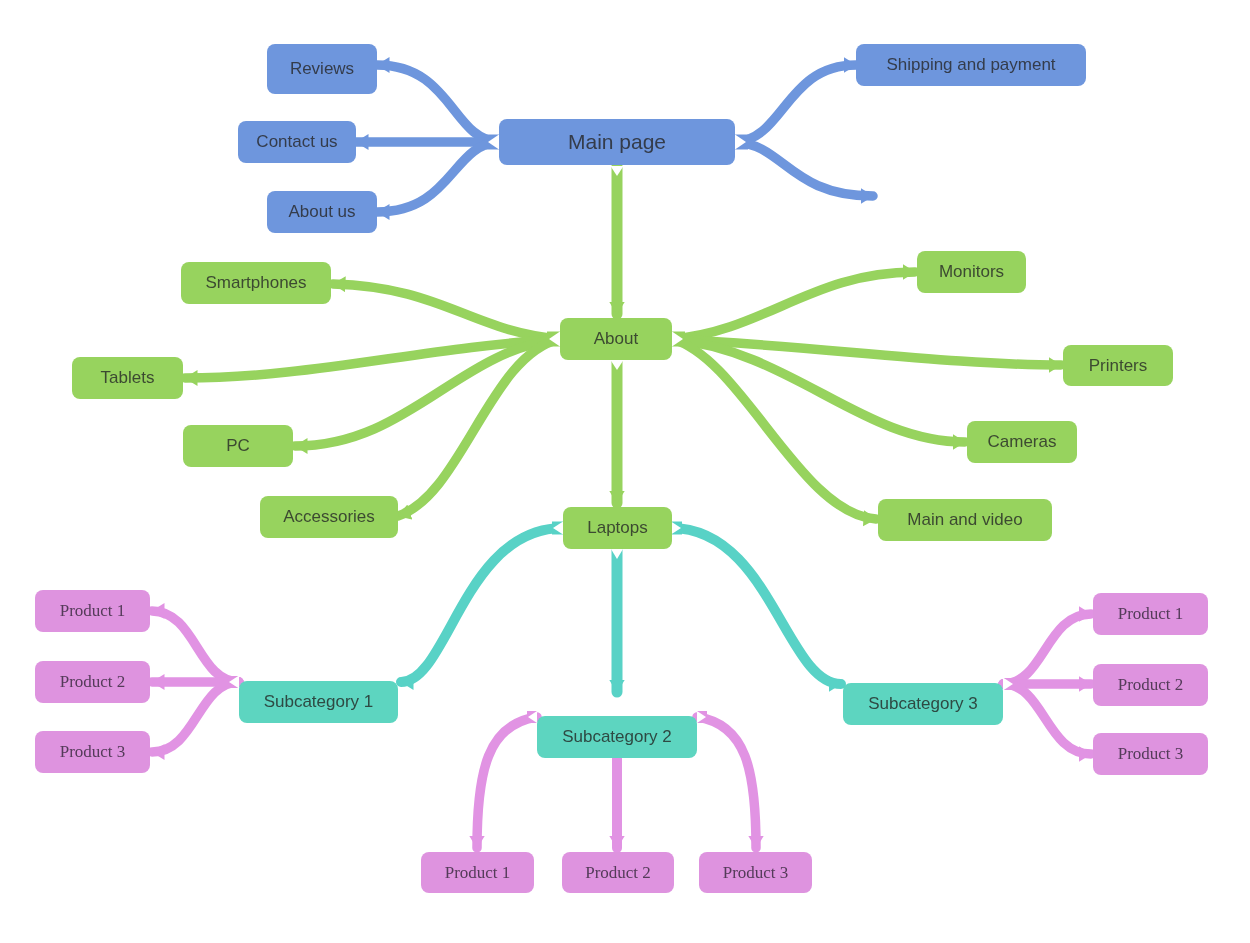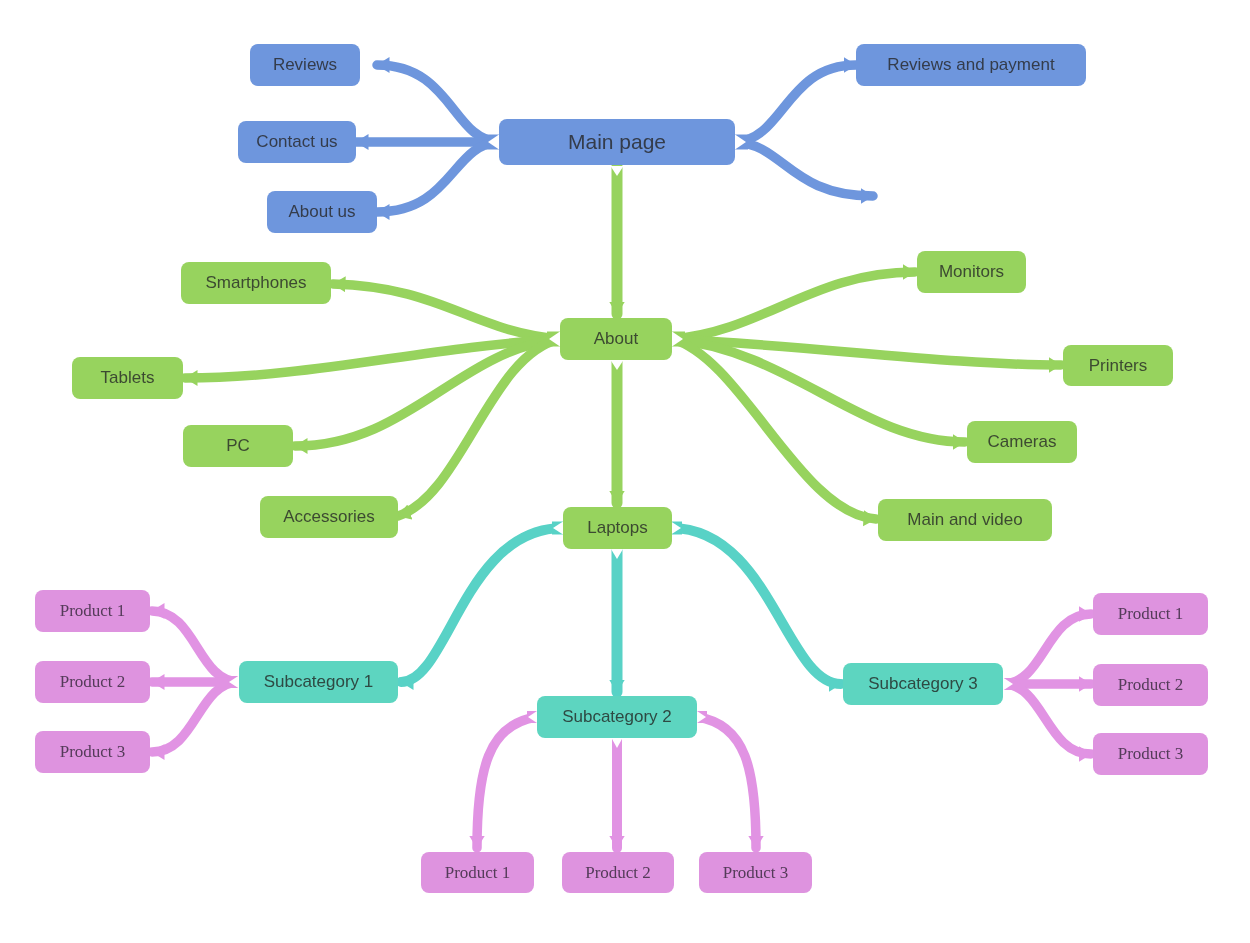--- a/index.html
+++ b/index.html
@@ -22,21 +22,21 @@
   .stub.teal{stroke:var(--edge-teal);stroke-width:13;}
   .stub.pink{stroke:var(--edge-pink);stroke-width:12;}
   .notch{fill:var(--canvas,#fff);stroke:none;}
   .node{
     position:absolute;display:flex;align-items:center;justify-content:center;
     border-radius:8px;font-size:17px;text-align:center;white-space:nowrap;
     cursor:default;user-select:none;
   }
   .node.blue{background:var(--node-blue);color:var(--text-blue);}
   .node.green{background:var(--node-green);color:var(--text-green);}
-  .node.teal{background:var(--node-teal);color:var(--text-teal);}
+  .node.teal{background:var(--node-teal);color:var(--text-teal);margin-top:20px;}
   .node.pink{background:var(--node-pink);color:var(--text-pink);font-family:Liberation Serif, serif;}
   .node.root{font-size:21px;text-align:right;}
 </style>
 </head>
 <body>
 
 <div id="canvas">
 
   <svg id="edges" viewBox="0 0 1250 943" xmlns="http://www.w3.org/2000/svg">
     <defs>
@@ -110,24 +110,24 @@
       <polygon class="notch" points="611,549 623,549 617,559"></polygon>
       <polygon class="notch" points="239,675.5 239,688.5 229,682"></polygon>
       <polygon class="notch" points="537,711 537,723 528,717"></polygon>
       <polygon class="notch" points="697,711 697,723 706,717"></polygon>
       <polygon class="notch" points="611.5,738 622.5,738 617,748"></polygon>
       <polygon class="notch" points="1003,677.5 1003,690.5 1013,684"></polygon>
     </g>
   </svg>
 
   <div class="node blue root" style="left:499px;top:119px;width:236px;height:46px">Main page</div>
-  <div class="node blue" style="left:250px;top:44px;width:110px;height:42px">Reviews</div>
+  <div class="node blue" style="left:267px;top:44px;width:110px;height:50px">Reviews</div>
   <div class="node blue" style="left:238px;top:121px;width:118px;height:42px">Contact us</div>
   <div class="node blue" style="left:267px;top:191px;width:110px;height:42px">About us</div>
-  <div class="node blue" style="left:856px;top:44px;width:230px;height:42px">Reviews and payment</div>
+  <div class="node blue" style="left:856px;top:44px;width:230px;height:42px">Shipping and payment</div>
 
   <div class="node green" style="left:560px;top:318px;width:112px;height:42px">About</div>
   <div class="node green" style="left:181px;top:262px;width:150px;height:42px">Smartphones</div>
   <div class="node green" style="left:72px;top:357px;width:111px;height:42px">Tablets</div>
   <div class="node green" style="left:183px;top:425px;width:110px;height:42px">PC</div>
   <div class="node green" style="left:260px;top:496px;width:138px;height:42px">Accessories</div>
   <div class="node green" style="left:917px;top:251px;width:109px;height:42px">Monitors</div>
   <div class="node green" style="left:1063px;top:345px;width:110px;height:41px">Printers</div>
   <div class="node green" style="left:967px;top:421px;width:110px;height:42px">Cameras</div>
   <div class="node green" style="left:878px;top:499px;width:174px;height:42px">Main and video</div>

